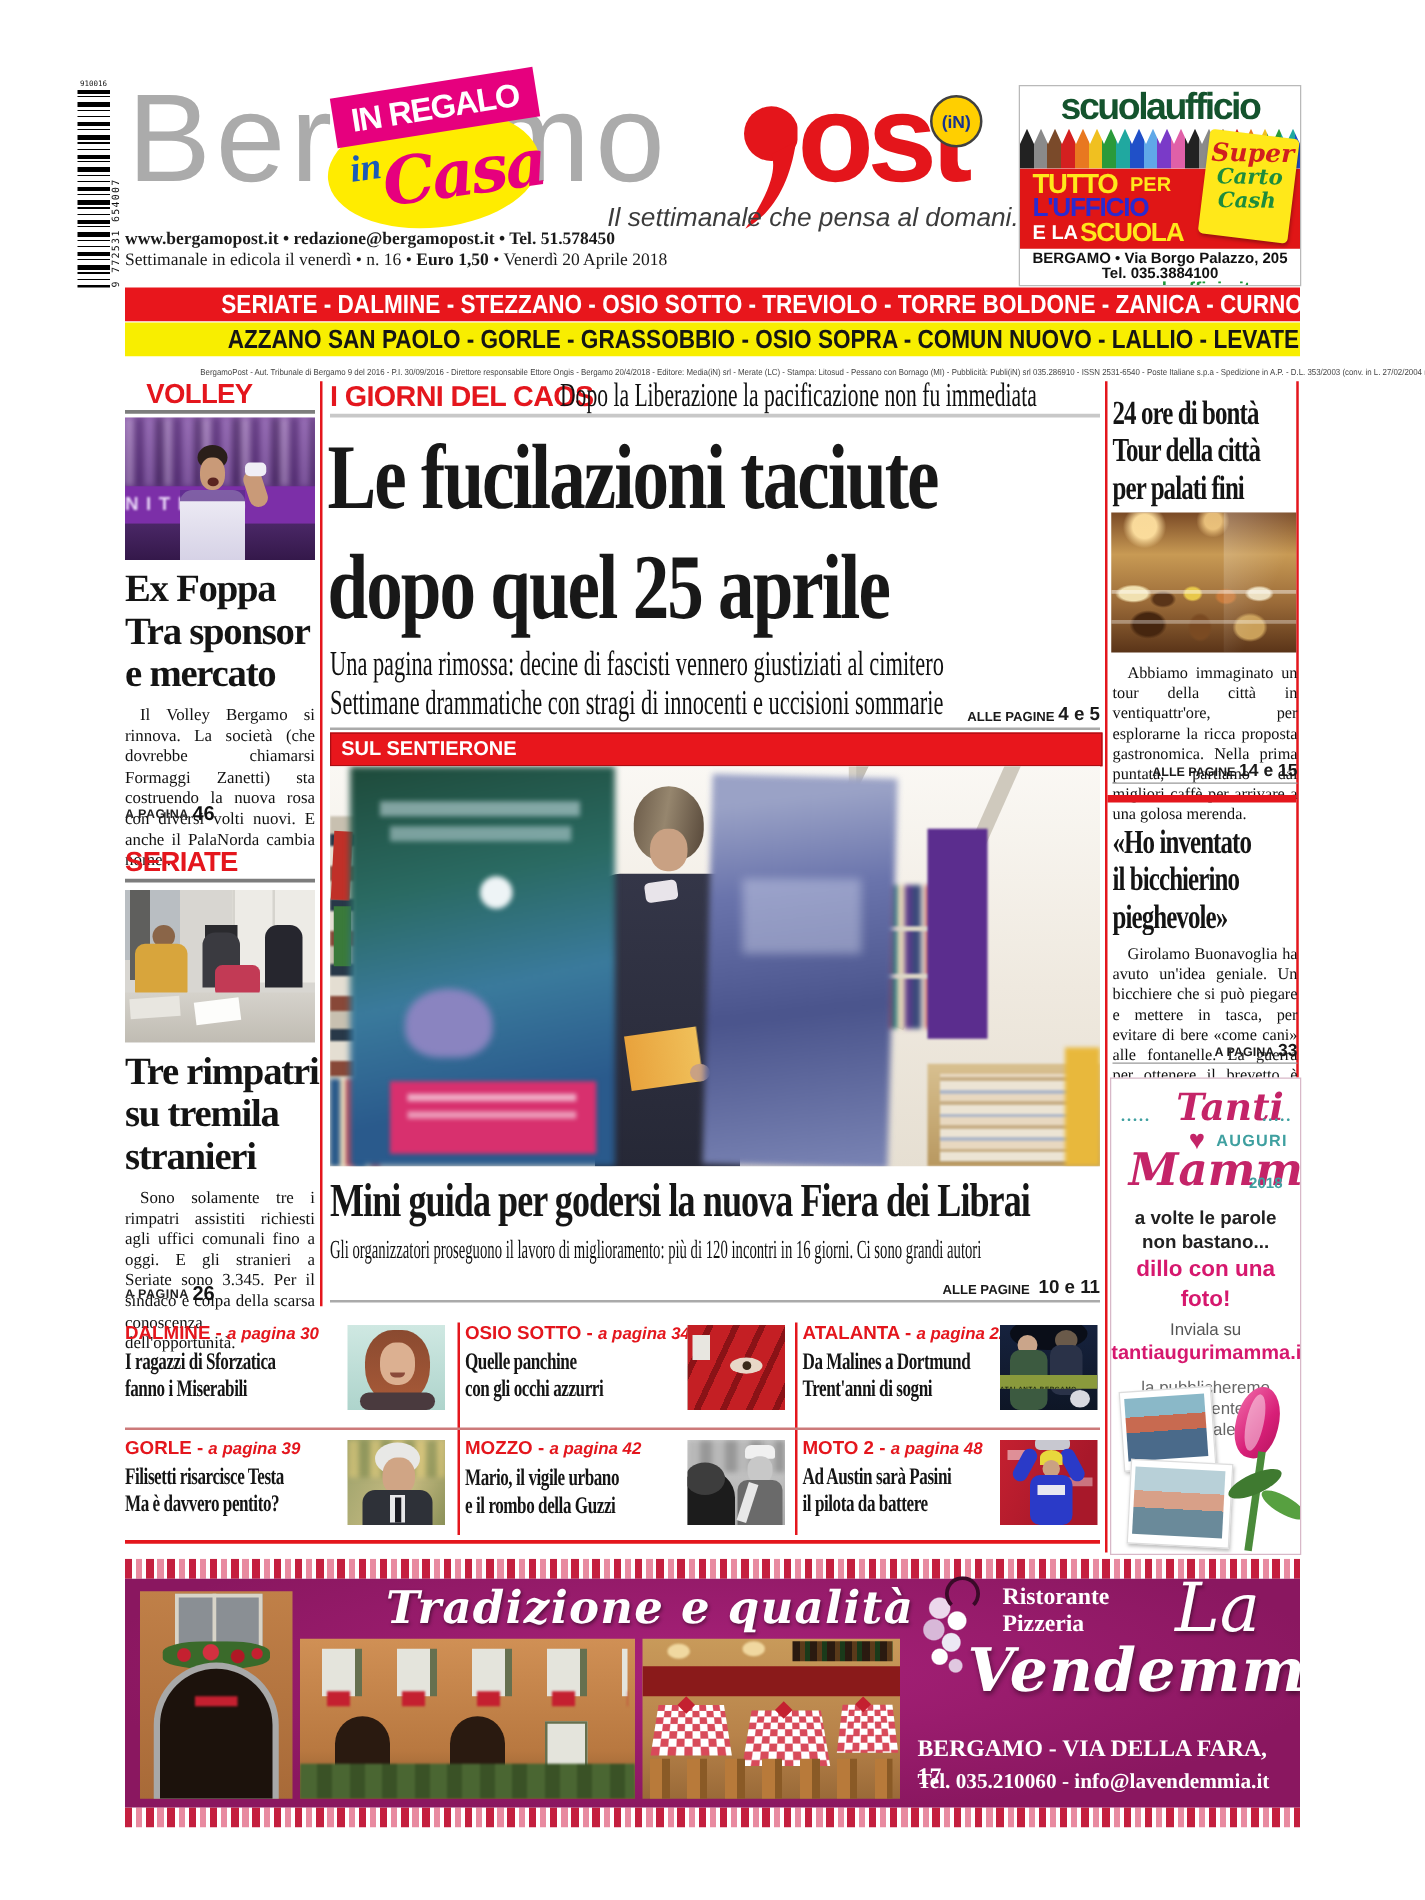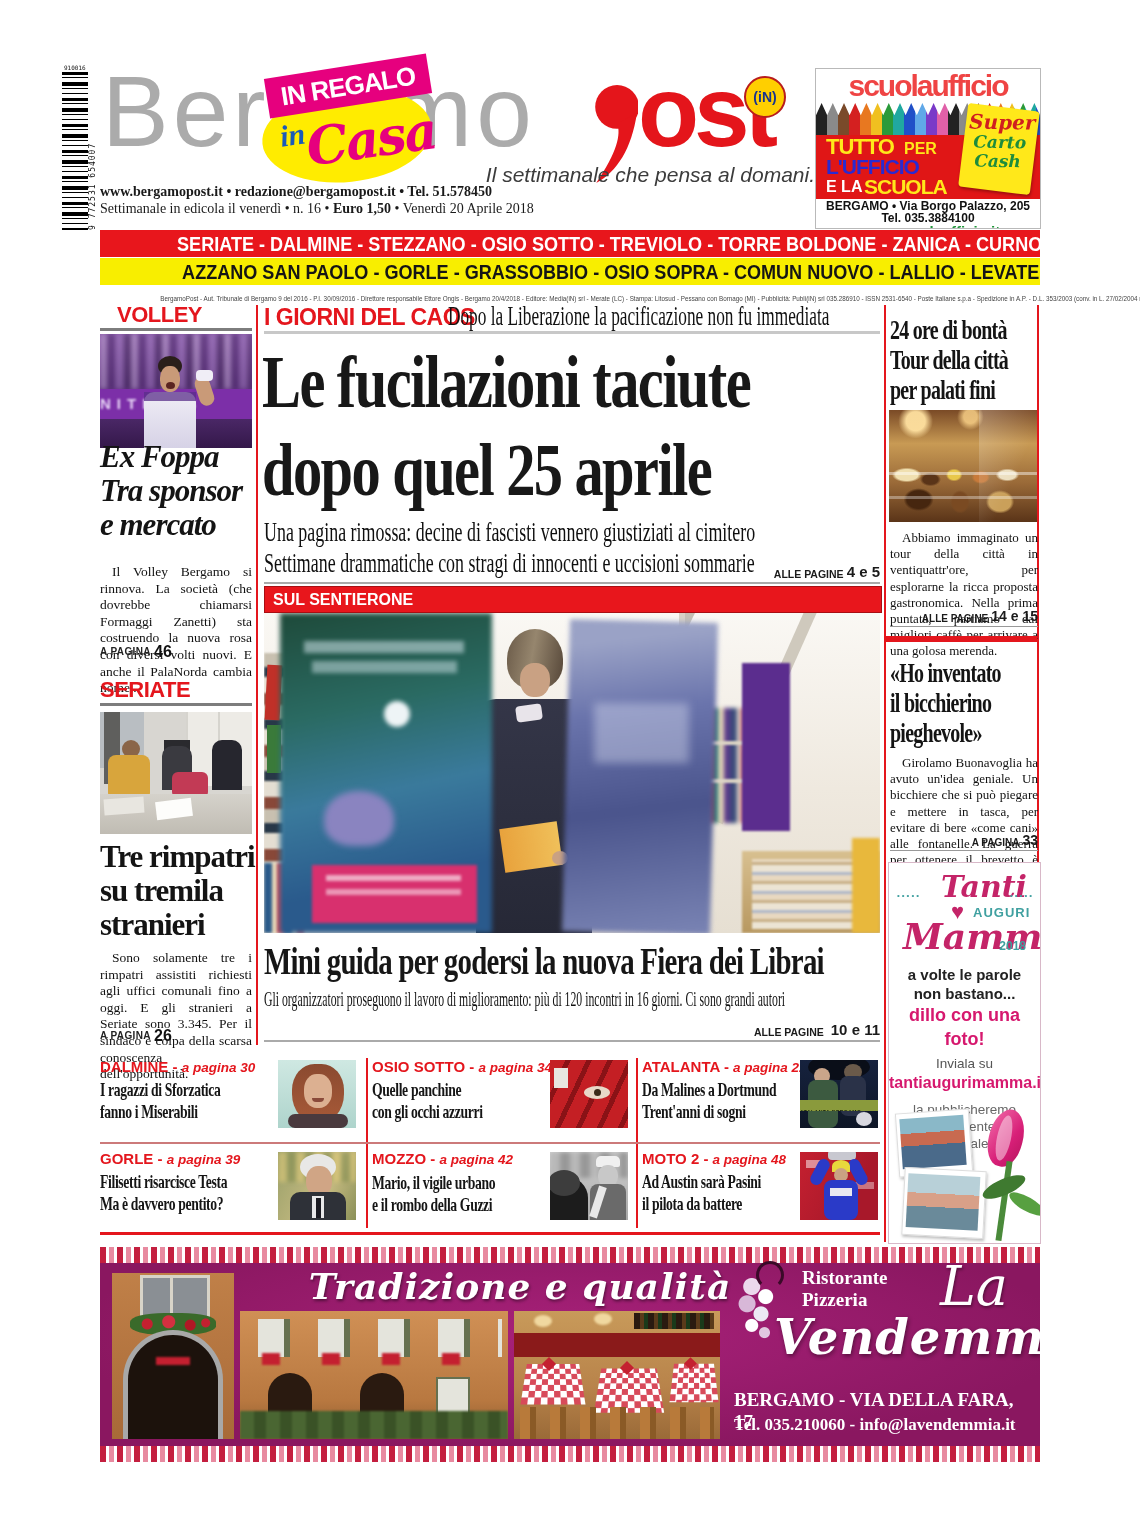--- a/index.html
+++ b/index.html
@@ -50,33 +50,33 @@
     <span style="position:absolute;left:536px;top:0;font:bold 100px/110px 'Liberation Sans',sans-serif;color:#e4151b;letter-spacing:-5px;">ost</span>
   </div>
 
   <div class="abs" style="left:258px;top:60px;width:180px;height:122px;">
     <i style="left:4px;top:28px;width:170px;height:94px;border-radius:50%;background:#ffec00;transform:rotate(-6deg);"></i>
     <span style="position:absolute;left:8px;top:6px;width:164px;height:40px;background:#e6007e;color:#fff;font:bold 26px/40px 'Liberation Sans',sans-serif;text-align:center;transform:rotate(-9deg);letter-spacing:-1px;">IN REGALO</span>
     <span style="position:absolute;left:22px;top:58px;font:bold italic 30px 'Liberation Serif',serif;color:#1a5ab8;transform:rotate(-8deg);">in</span>
     <span style="position:absolute;left:48px;top:48px;font:bold italic 52px 'DejaVu Serif',serif;color:#e6007e;transform:rotate(-8deg);letter-spacing:-2px;">Casa</span>
   </div>
 
-  <div class="abs" style="left:744px;top:76px;width:38px;height:38px;border-radius:50%;background:#ffcf00;border:2px solid #b91c1c;text-align:center;">
+  <div class="abs" style="left:744px;top:76px;width:38px;height:38px;border-radius:50%;background:#ffcf00;border:2px solid #404040;text-align:center;">
     <span style="font:bold 14px/38px 'Liberation Sans',sans-serif;color:#17338f;">(iN)</span>
   </div>
 
   <div class="abs" style="left:435px;top:163px;width:380px;text-align:right;font:italic 21px/24px 'Liberation Sans',sans-serif;color:#3c3c3c;">Il settimanale che pensa al domani.</div>
 
   <div class="abs" style="left:100px;top:184px;font:bold 14px/16px 'Liberation Serif',serif;color:#1a1a1a;">www.bergamopost.it  •  redazione@bergamopost.it  •  Tel. 51.578450</div>
   <div class="abs" style="left:100px;top:201px;font:14px/16px 'Liberation Serif',serif;color:#1a1a1a;">
     <span>Settimanale in edicola il venerdì • n. 16 • </span><b>Euro 1,50</b><span> • Venerdì 20 Aprile 2018</span>
   </div>
 
   <div class="abs" style="left:815px;top:68px;width:224px;height:159px;border:1px solid #b9b9b9;background:#fff;overflow:hidden;">
-    <div style="position:absolute;left:0;top:0;width:100%;text-align:center;font:bold 30px/34px 'Liberation Sans',sans-serif;color:#ef4444;letter-spacing:-2px;">scuolaufficio</div>
+    <div style="position:absolute;left:0;top:0;width:100%;text-align:center;font:bold 30px/34px 'Liberation Sans',sans-serif;color:#14532d;letter-spacing:-2px;">scuolaufficio</div>
     <i style="left:0;top:34px;width:224px;height:32px;background:repeating-linear-gradient(90deg,#222 0 11px,#8a8a8a 11px 22px,#7a4a2a 22px 33px,#d42020 33px 44px,#e87820 44px 55px,#f0c020 55px 66px,#2a9a3a 66px 77px,#20a8a0 77px 88px,#2050c8 88px 99px,#60a8e8 99px 110px,#7a3ac8 110px 121px,#e060a8 121px 132px);clip-path:polygon(0 100%,0 38%,2.5% 0,5% 38%,7.5% 0,10% 38%,12.5% 0,15% 38%,17.5% 0,20% 38%,22.5% 0,25% 38%,27.5% 0,30% 38%,32.5% 0,35% 38%,37.5% 0,40% 38%,42.5% 0,45% 38%,47.5% 0,50% 38%,52.5% 0,55% 38%,57.5% 0,60% 38%,62.5% 0,65% 38%,67.5% 0,70% 38%,72.5% 0,75% 38%,77.5% 0,80% 38%,82.5% 0,85% 38%,87.5% 0,90% 38%,92.5% 0,95% 38%,97.5% 0,100% 38%,100% 100%);"></i>
     <div style="position:absolute;left:0;top:66px;width:224px;height:64px;background:#e01616;">
       <span style="position:absolute;left:10px;top:0;font:bold 22px/24px 'Liberation Sans',sans-serif;color:#ffe81a;letter-spacing:-1px;">TUTTO</span>
       <span style="position:absolute;left:88px;top:4px;font:bold 16px/20px 'Liberation Sans',sans-serif;color:#ffe81a;">PER</span>
       <span style="position:absolute;left:10px;top:20px;font:bold 21px/23px 'Liberation Sans',sans-serif;color:#2a2ad0;letter-spacing:-1px;">L'UFFICIO</span>
       <span style="position:absolute;left:10px;top:42px;font:bold 16px/20px 'Liberation Sans',sans-serif;color:#fff;">E LA</span>
       <span style="position:absolute;left:48px;top:40px;font:bold 21px/23px 'Liberation Sans',sans-serif;color:#ffe81a;letter-spacing:-1px;">SCUOLA</span>
     </div>
     <div style="position:absolute;right:5px;top:38px;width:72px;height:84px;background:#ffe81a;border-radius:4px;transform:rotate(7deg);box-shadow:1px 2px 3px rgba(0,0,0,.3);text-align:center;">
       <span style="display:block;font:bold italic 20px/22px 'DejaVu Serif',serif;color:#d01f1f;transform:rotate(-6deg);margin-top:4px;">Super</span>
@@ -111,21 +111,21 @@
     </div>
     <i style="left:0;top:85px;width:152px;height:29px;background:linear-gradient(#4a2766,#34184a);"></i>
     <i style="left:58px;top:22px;width:24px;height:20px;border-radius:50%;background:#2a1f1a;"></i>
     <i style="left:60px;top:32px;width:20px;height:26px;border-radius:45%;background:#c99a78;"></i>
     <i style="left:66px;top:48px;width:9px;height:7px;border-radius:50%;background:#5a2420;"></i>
     <i style="left:44px;top:58px;width:52px;height:56px;border-radius:10px 10px 0 0;background:linear-gradient(#f0eef6,#d6d2e6);"></i>
     <i style="left:44px;top:58px;width:52px;height:9px;background:rgba(90,47,138,.75);"></i>
     <i style="left:97px;top:42px;width:15px;height:30px;border-radius:8px;background:#c99a78;transform:rotate(-18deg);"></i>
     <i style="left:96px;top:36px;width:17px;height:11px;border-radius:4px;background:#f0eef6;"></i>
   </div>
-  <div class="abs coltitle pre" style="left:100px;top:440px;width:160px;font-style:italic;">Ex Foppa
+  <div class="abs coltitle pre" style="left:100px;top:454px;width:160px;">Ex Foppa
 Tra sponsor
 e mercato</div>
   <div class="abs body13" style="left:100px;top:564px;width:152px;">Il Volley Bergamo si rinnova. La società (che dovrebbe chiamarsi Formaggi Zanetti) sta costruendo la nuova rosa con diversi volti nuovi. E anche il PalaNorda cambia nome...</div>
   <div class="abs pageref" style="left:100px;top:644px;width:152px;">
     <i class="rl"></i>
       <span class="lab">A PAGINA</span>
       <span class="num">46</span>
   </div>
 
   <div class="abs seclabel" style="left:100px;top:678px;">SERIATE</div>

